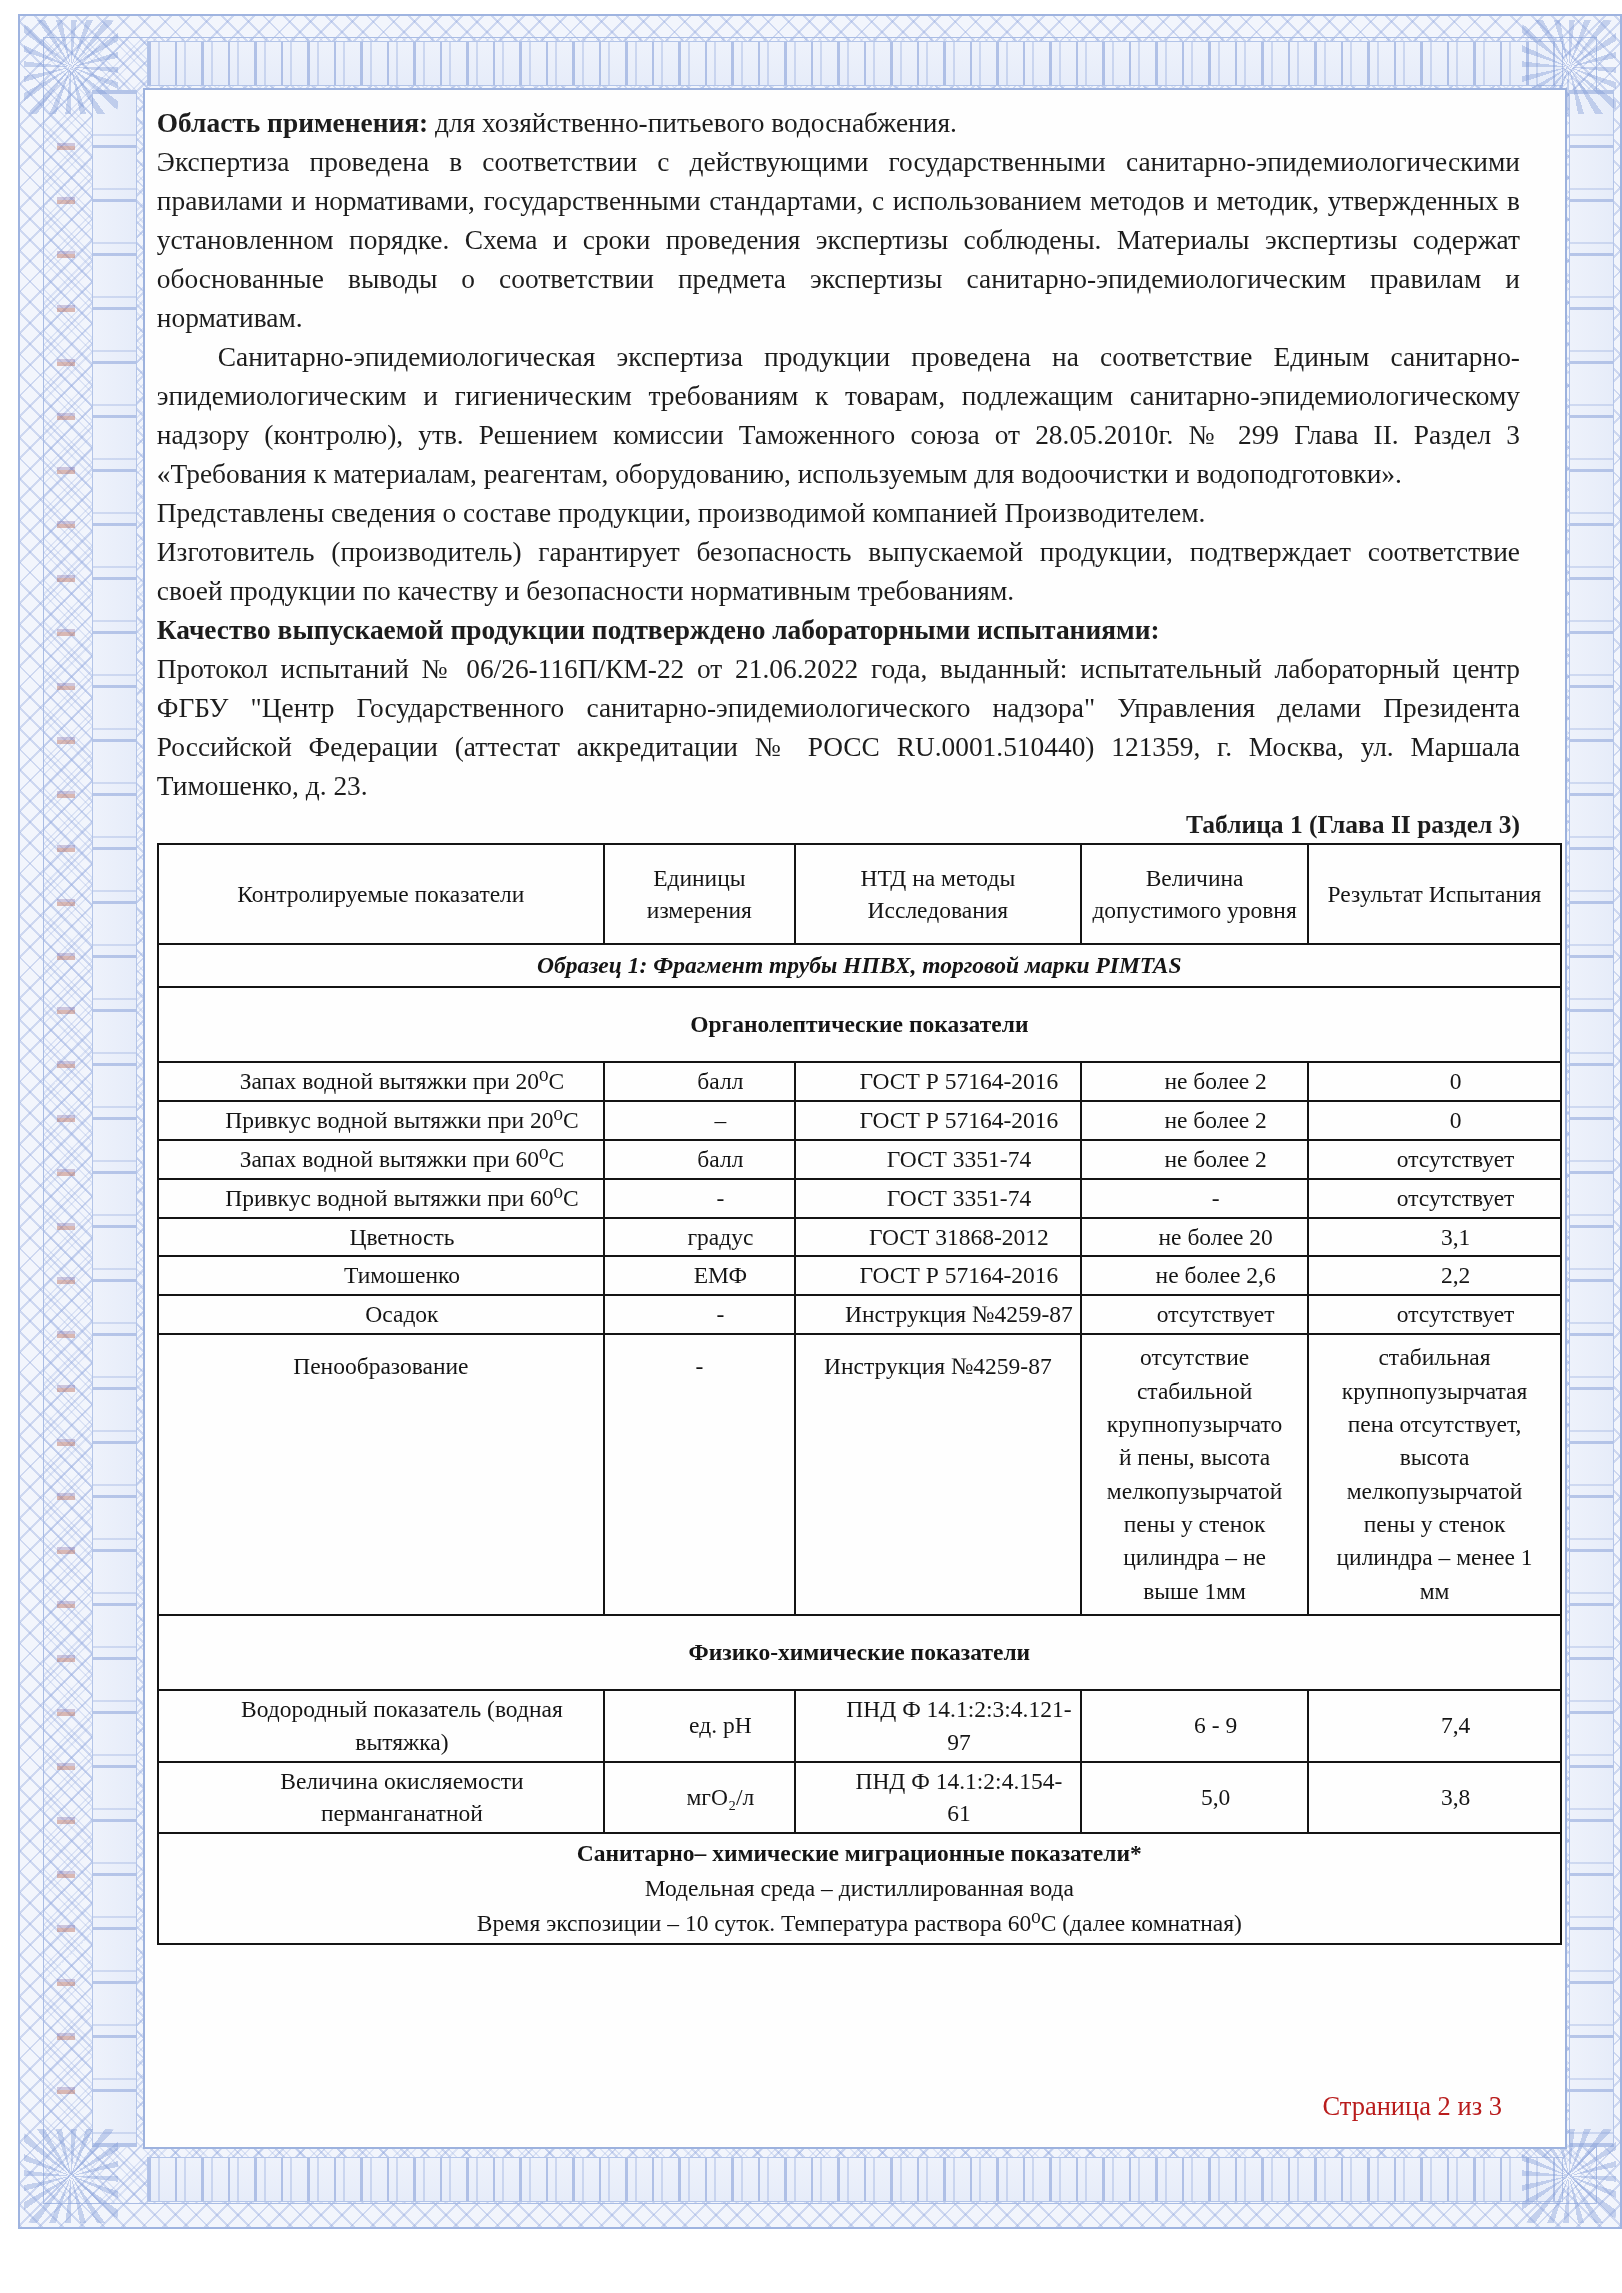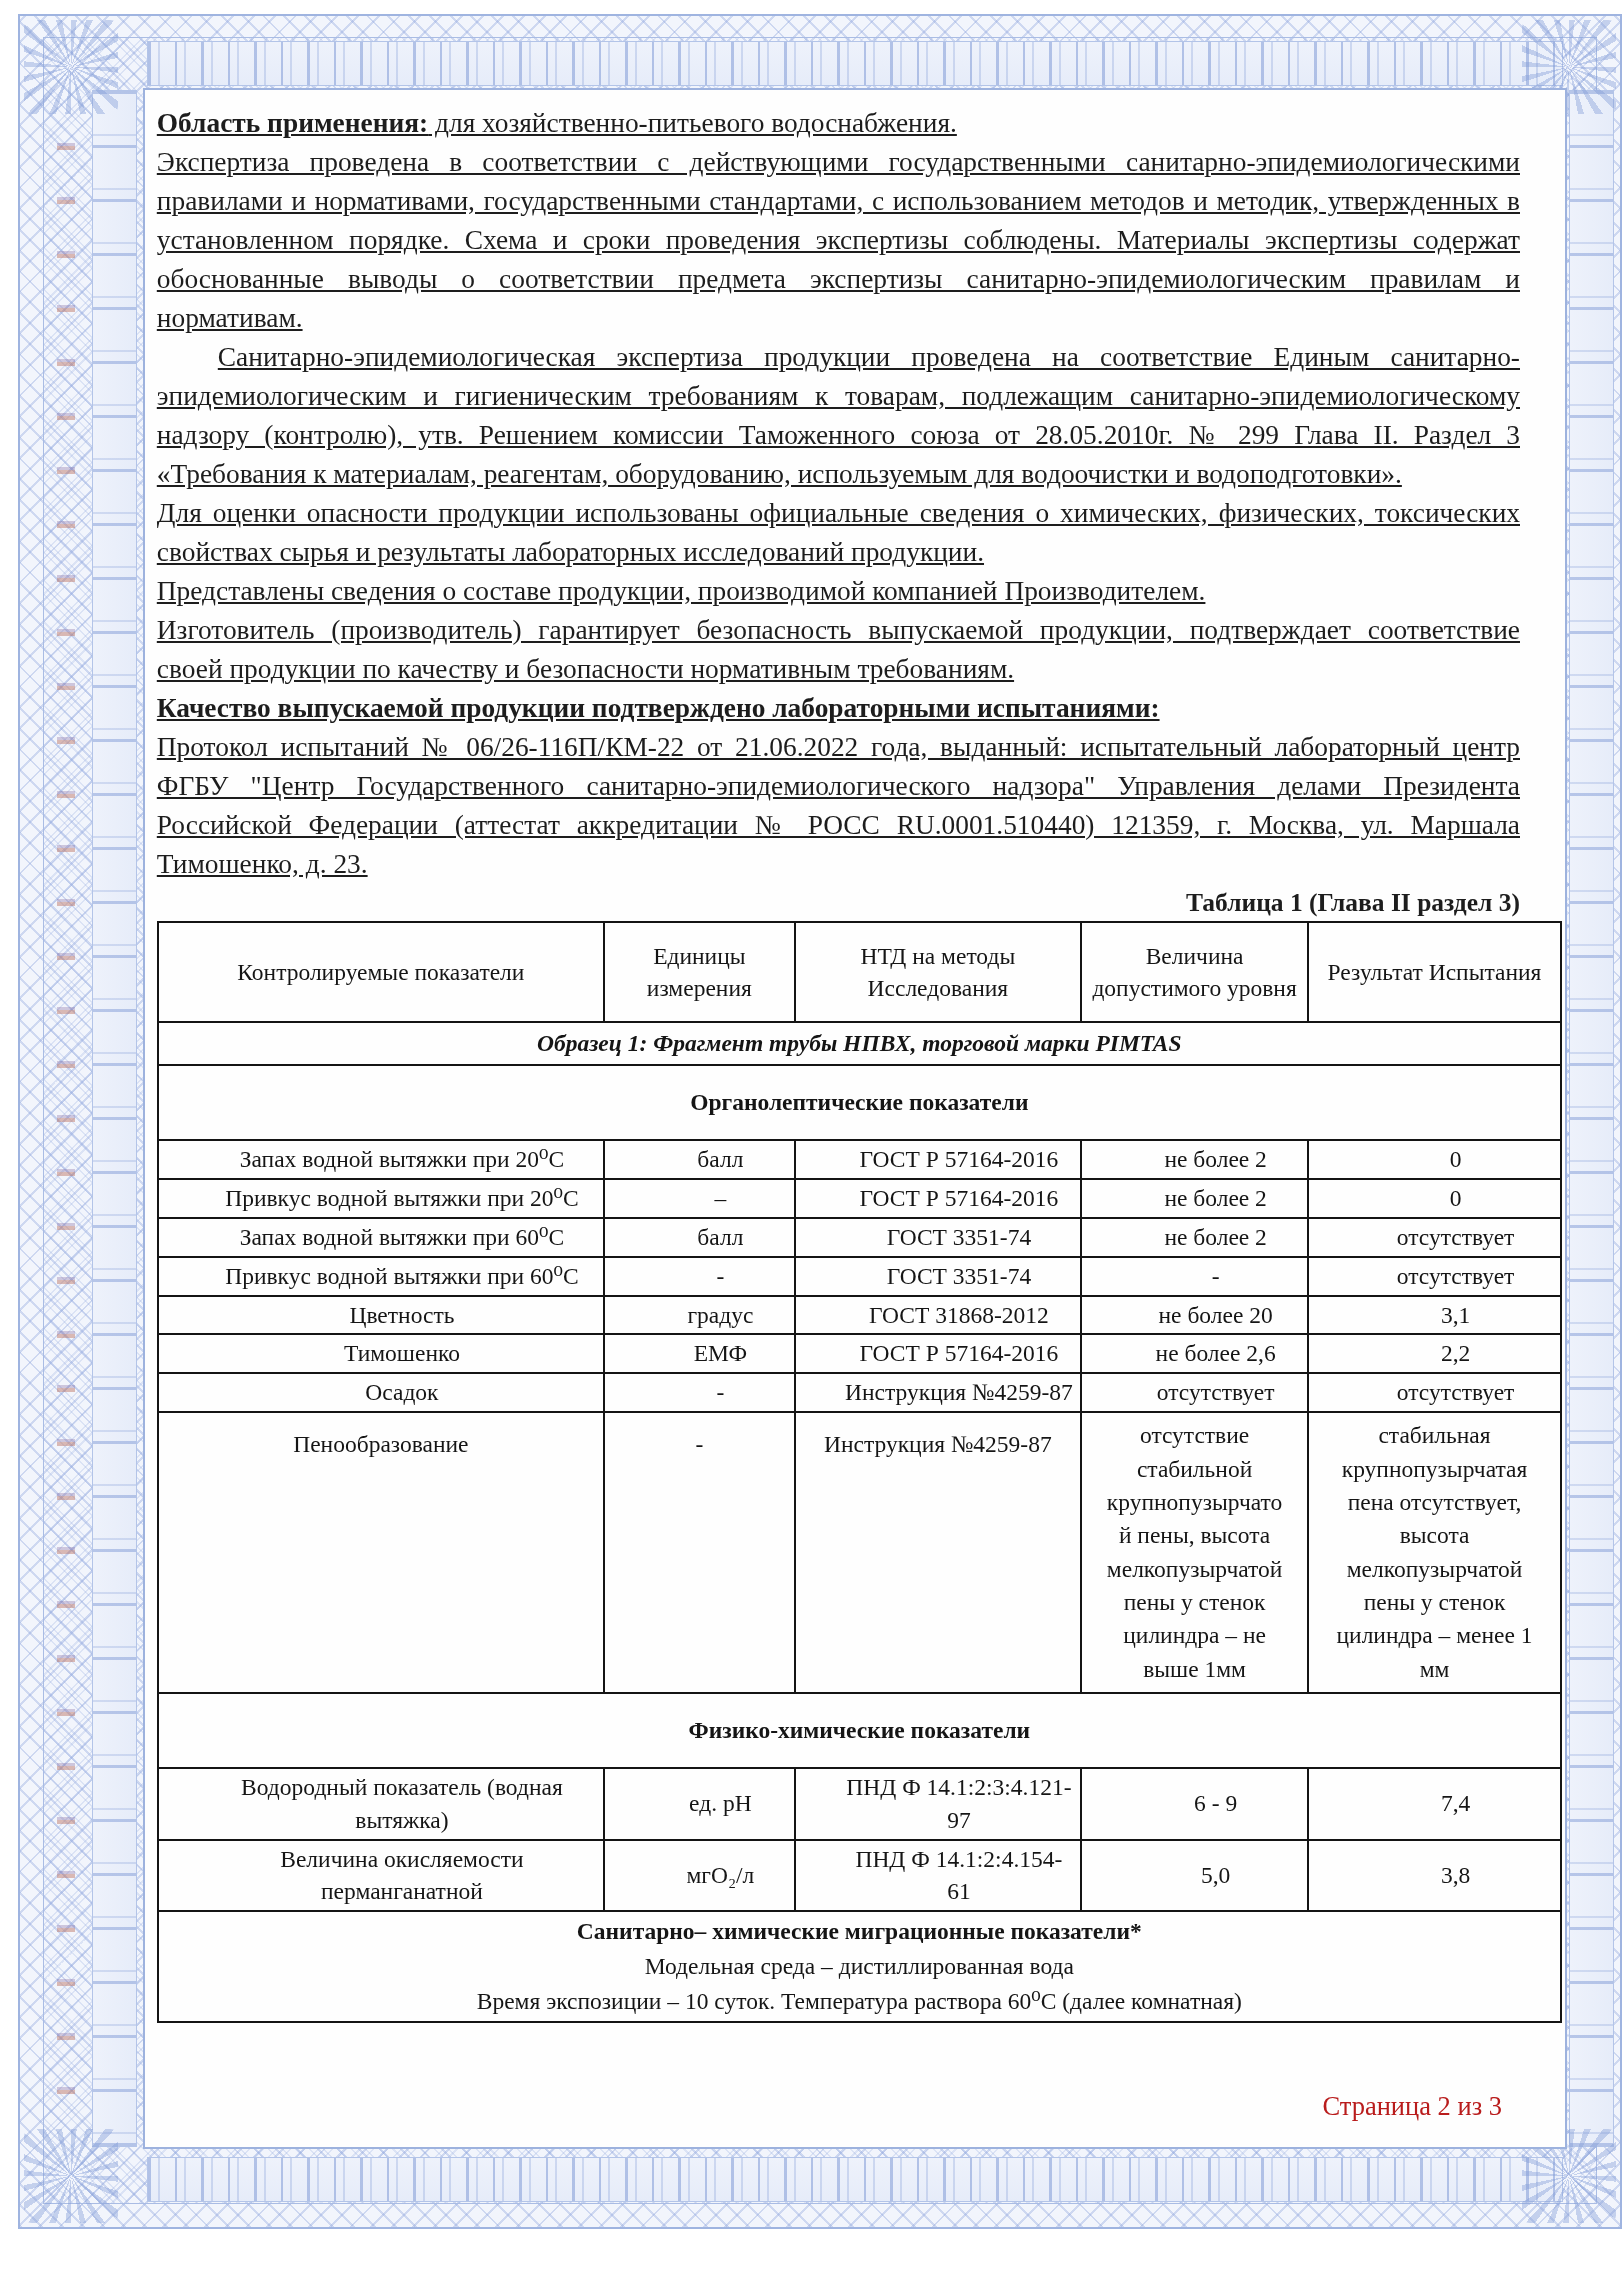--- a/index.html
+++ b/index.html
@@ -58,21 +58,20 @@
   .content {
     position:absolute; left:143px; top:88px; right:55px; bottom:145px;
     background:#fefefe; border:2px solid #9db2de;
     padding:13.7px 0 0 11.8px;
     box-sizing:border-box;
   }
   .para {
     margin:0 45px 0 0; text-align:justify;
     font-size:27.4px; line-height:39px;
     text-justify:inter-word;
-    text-decoration:underline;
   }
   .para.indent { text-indent:61px; }
   .b  { font-weight:bold; }
   .tcaption {
     margin:3.9px 45px 3.9px 0; text-align:right;
     font-size:25.5px; font-weight:bold;
   }
   
   table.results {
     width:1405px; border-collapse:collapse; table-layout:fixed;
@@ -118,21 +117,20 @@
   <div class="corner br"></div>
 
   <div class="content">
 
     <p class="para"><span class="b">Область применения:</span><span> для хозяйственно-питьевого водоснабжения.</span></p>
 
     <p class="para">Экспертиза проведена в соответствии с действующими государственными санитарно-эпидемиологическими правилами и нормативами, государственными стандартами, с использованием методов и методик, утвержденных в установленном порядке. Схема и сроки проведения экспертизы соблюдены. Материалы экспертизы содержат обоснованные выводы о соответствии предмета экспертизы санитарно-эпидемиологическим правилам и нормативам.</p>
 
     <p class="para indent">Санитарно-эпидемиологическая экспертиза продукции проведена на соответствие Единым санитарно-эпидемиологическим и гигиеническим требованиям к товарам, подлежащим санитарно-эпидемиологическому надзору (контролю), утв. Решением комиссии Таможенного союза от 28.05.2010г. № 299 Глава II. Раздел 3 «Требования к материалам, реагентам, оборудованию, используемым для водоочистки и водоподготовки».</p>
 
-    <p class="para">Для оценки опасности продукции использованы официальные сведения о химических, физических, токсических свойствах сырья и результаты лабораторных исследований продукции.</p>
 
     <p class="para">Представлены сведения о составе продукции, производимой компанией Производителем.</p>
 
     <p class="para">Изготовитель (производитель) гарантирует безопасность выпускаемой продукции, подтверждает соответствие своей продукции по качеству и безопасности нормативным требованиям.</p>
 
     <p class="para b">Качество выпускаемой продукции подтверждено лабораторными испытаниями:</p>
 
     <p class="para">Протокол испытаний № 06/26-116П/КМ-22 от 21.06.2022 года, выданный: испытательный лабораторный центр ФГБУ "Центр Государственного санитарно-эпидемиологического надзора" Управления делами Президента Российской Федерации (аттестат аккредитации № РОСС RU.0001.510440) 121359, г. Москва, ул. Маршала Тимошенко, д. 23.</p>
 
     <div class="tcaption">Таблица 1 (Глава II раздел 3)</div>

